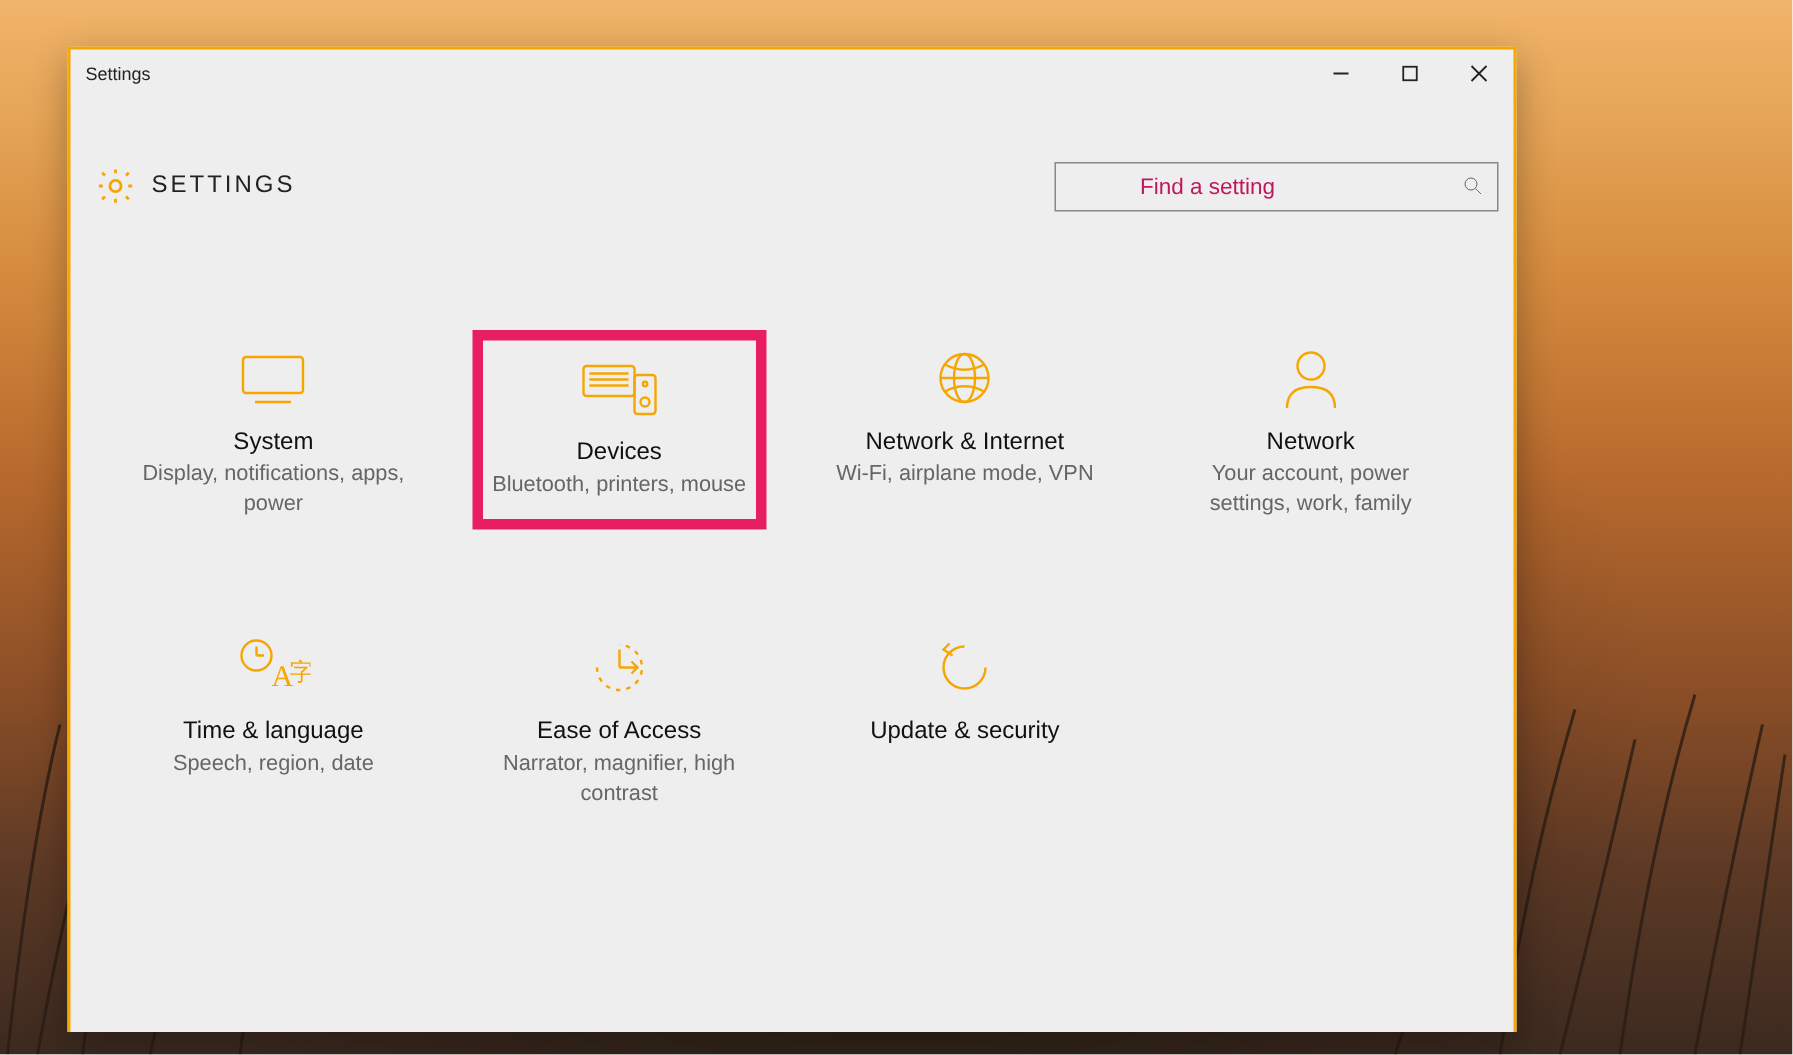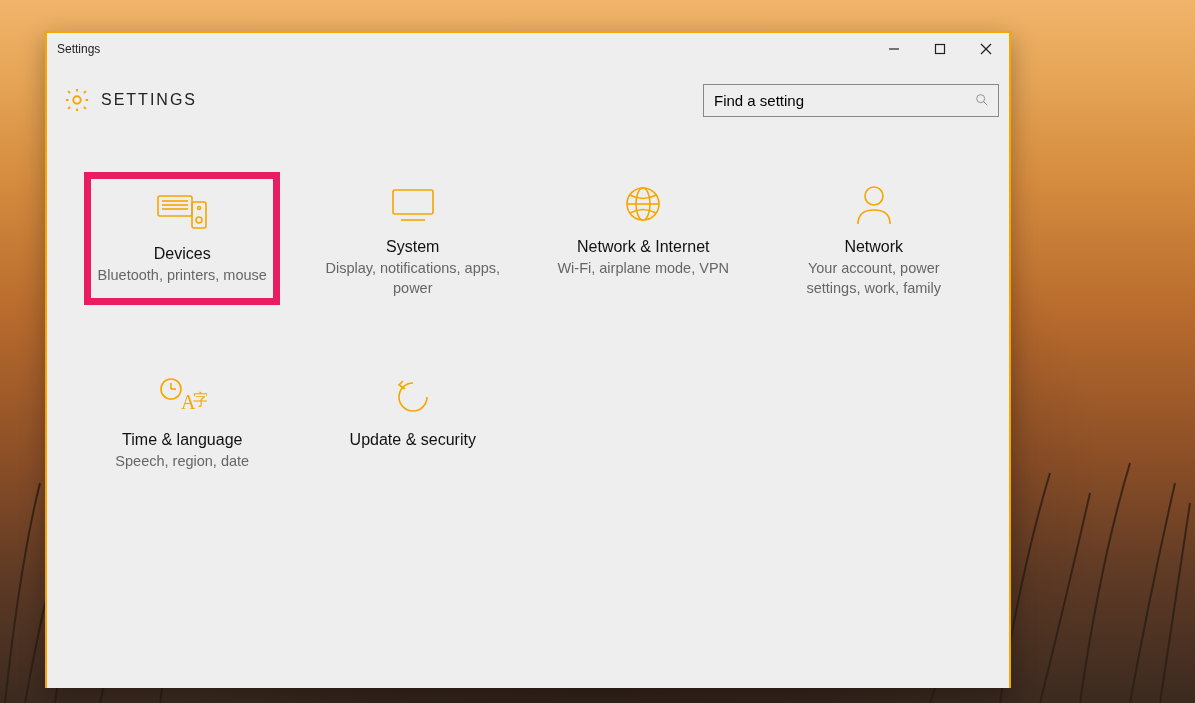--- a/index.html
+++ b/index.html
@@ -27,20 +27,21 @@
   .window {
     position: absolute;
     left: 45px; top: 31px;
     width: 966px; height: 657px;
     background: #eeeeee;
     border: 2px solid #f5a600;
     border-bottom: none;
     box-shadow: 0 8px 24px rgba(0,0,0,0.3);
     display: flex;
     flex-direction: column;
+    gap: 24px;
   }
   .titlebar {
     height: 31px;
     display: flex;
     align-items: center;
     padding-left: 10px;
     color: #222;
     font-size: 12px;
     user-select: none;
   }
@@ -70,21 +71,21 @@
   .header .spacer{flex:1;}
   .search {
     width: 296px; height: 33px;
     border:1px solid #888;
     background:#eee;
     display:flex;align-items:center;
     padding:0 8px 0 10px;
     font-size:15px;
     color:#555;
   }
-  .search .ph{flex:1;color:#000000;font-size:15px;}
+  .search .ph{flex:1;color:#be185d;font-size:15px;margin-left:46px;}
   .search svg{stroke:#666;fill:none;}
   .grid {
     flex:1;
     padding: 46px 30px 0 30px;
     display:grid;
     grid-template-columns: repeat(4, 1fr);
     column-gap: 20px;
     row-gap: 60px;
     align-content:start;
     justify-items:center;
@@ -174,49 +175,49 @@
         <span class="ph" textcontent="Find a setting">Find a setting</span>
         <svg width="16" height="16" viewBox="0 0 24 24">
             <circle cx="10" cy="10" r="6"></circle>
             <line x1="20" y1="20" x2="14.5" y2="14.5"></line>
           </svg>
       </div>
     </div>
 
     <div class="grid">
 
+      <div class="tile">
+        <div class="ico">
+          <svg width="52" height="40" viewBox="0 0 52 40">
+              <rect x="6" y="6" width="40" height="24" rx="2"></rect>
+              <line x1="14" y1="36" x2="38" y2="36"></line>
+            </svg>
+        </div>
+        <div class="name">System</div>
+        <div class="desc">Display, notifications, apps, power</div>
+      </div>
+
       <div class="tile highlight">
         <div class="ico">
           <svg width="56" height="42" viewBox="0 0 56 42">
             <rect x="4" y="6" width="34" height="20" rx="2"></rect>
             <line x1="8" y1="11" x2="34" y2="11"></line>
               <line x1="8" y1="15" x2="34" y2="15"></line>
               <line x1="8" y1="19" x2="34" y2="19"></line>
             <rect x="38" y="12" width="14" height="26" rx="2"></rect>
             <circle cx="45" cy="30" r="3"></circle>
               <circle cx="45" cy="18" r="1.5"></circle>
           </svg>
         </div>
         <div class="name">Devices</div>
         <div class="desc">Bluetooth, printers, mouse</div>
       </div>
 
       <div class="tile">
         <div class="ico">
-          <svg width="52" height="40" viewBox="0 0 52 40">
-              <rect x="6" y="6" width="40" height="24" rx="2"></rect>
-              <line x1="14" y1="36" x2="38" y2="36"></line>
-            </svg>
-        </div>
-        <div class="name">System</div>
-        <div class="desc">Display, notifications, apps, power</div>
-      </div>
-
-      <div class="tile">
-        <div class="ico">
           <svg width="44" height="44" viewBox="0 0 44 44">
               <circle cx="22" cy="22" r="16"></circle>
               <ellipse cx="22" cy="22" rx="7" ry="16"></ellipse>
               <line x1="6" y1="22" x2="38" y2="22"></line>
               <path d="M9 13 Q22 20 35 13"></path>
               <path d="M9 31 Q22 24 35 31"></path>
             </svg>
         </div>
         <div class="name">Network &amp; Internet</div>
         <div class="desc">Wi-Fi, airplane mode, VPN</div>
@@ -241,20 +242,32 @@
               <line x1="14" y1="14" x2="14" y2="8"></line>
               <line x1="14" y1="14" x2="19" y2="14"></line>
               <text x="24" y="34" font-size="20" fill="#f5a600" stroke="none" font-family="Segoe UI">A</text>
               <text x="36" y="30" font-size="16" fill="#f5a600" stroke="none" font-family="Segoe UI">字</text>
             </svg>
         </div>
         <div class="name">Time &amp; language</div>
         <div class="desc">Speech, region, date</div>
       </div>
 
+      <div class="tile">
+        <div class="ico">
+          <svg width="44" height="44" viewBox="0 0 44 44">
+              <path d="M7 22 A15 15 0 1 0 22 7" stroke-dasharray="3 4"></path>
+              <line x1="22" y1="22" x2="22" y2="10"></line>
+              <line x1="22" y1="22" x2="34" y2="22"></line>
+              <polyline points="30,18 34,22 30,26"></polyline>
+            </svg>
+        </div>
+        <div class="name">Ease of Access</div>
+        <div class="desc">Narrator, magnifier, high contrast</div>
+      </div>
 
 
       <div class="tile">
         <div class="ico">
           <svg width="44" height="44" viewBox="0 0 44 44">
               <path d="M36 22 A14 14 0 1 1 22 8"></path>
               <polyline points="12,6 8,10 14,14"></polyline>
             </svg>
         </div>
         <div class="name">Update &amp; security</div>

